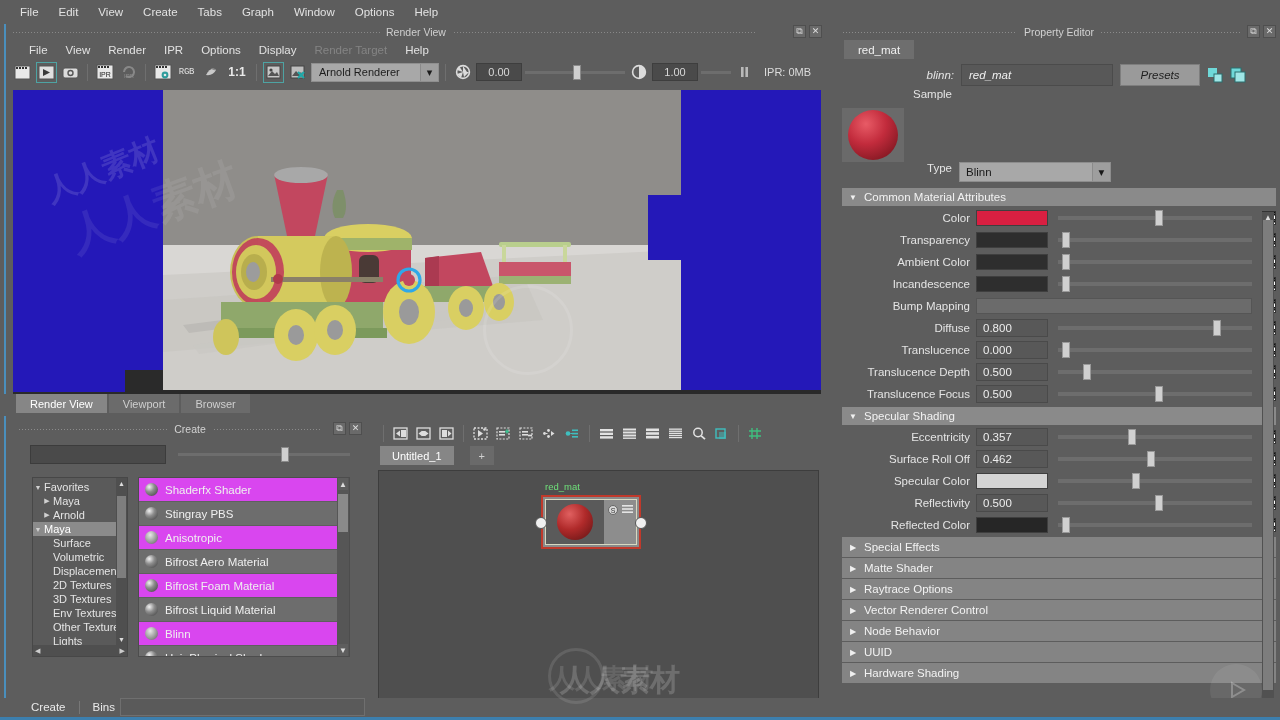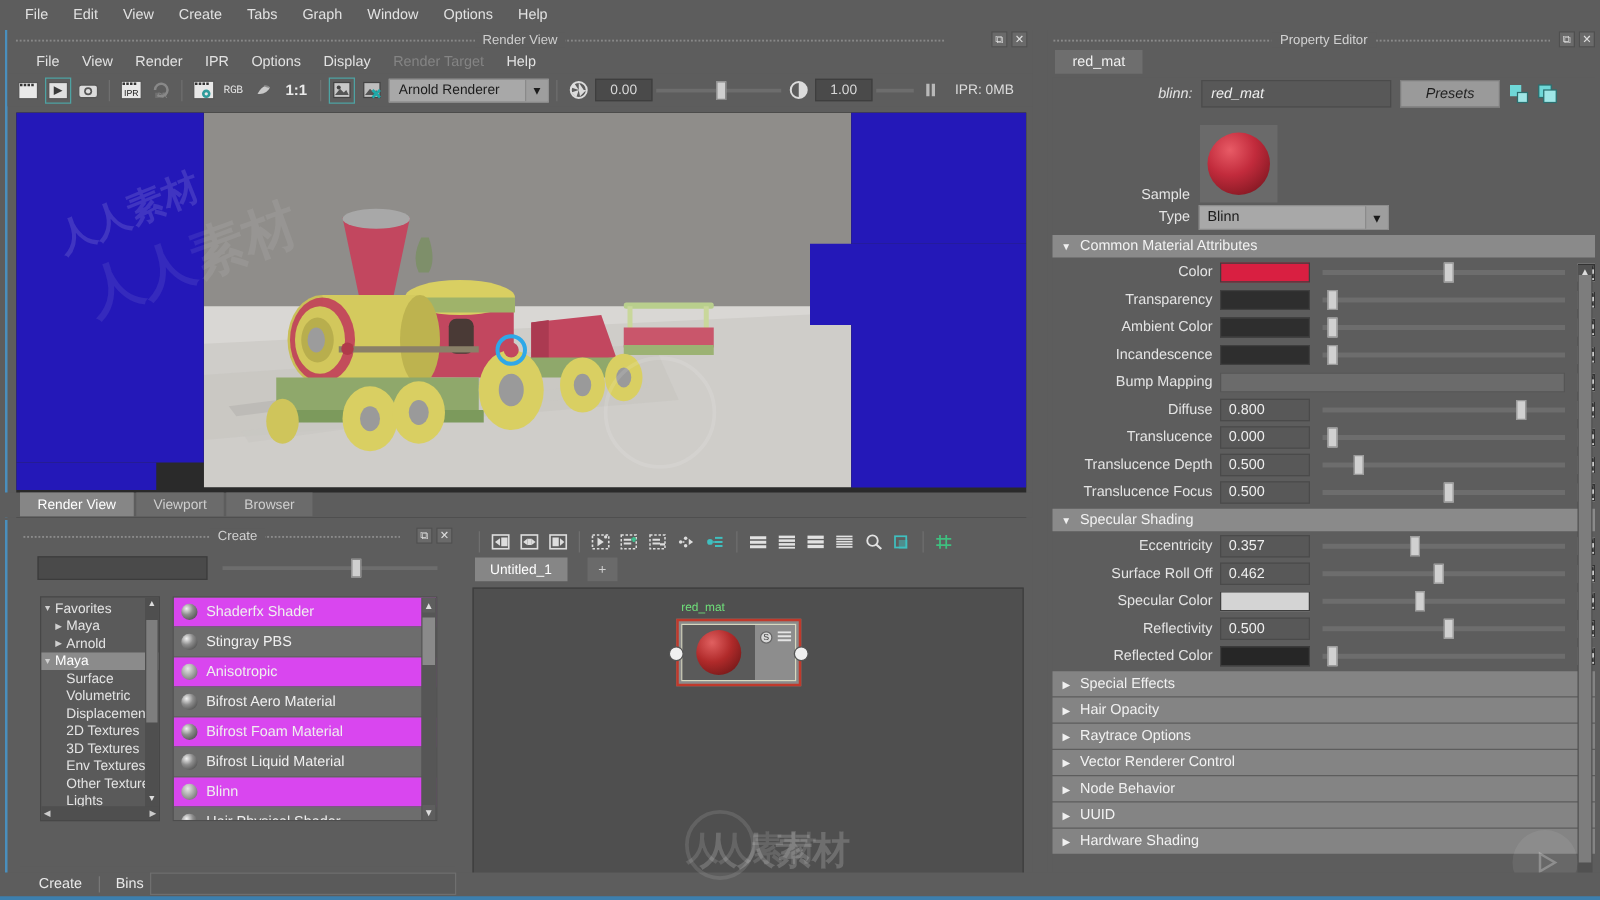--- a/index.html
+++ b/index.html
@@ -170,26 +170,26 @@
   .rowname { height:26px; display:flex; align-items:center; gap:7px; padding:0 2px;font-style:italic; }
   .lbl-r { text-align:right; font-size:11.5px; color:#e4e4e4; }
   .tfield { background:#585858; border:1px solid #4b4b4b; color:#f0f0f0;
             height:22px; display:flex; align-items:center; padding-left:7px; font-size:11.5px; }
   .btn {
     background:#9a9a9a; border:1px solid #7e7e7e; color:#1e1e1e; font-size:11.5px;
     height:22px; display:flex; align-items:center; justify-content:center;
   }
   .mapicon { width:16px;height:16px; }
 
-  .samplewrap { height:74px; display:flex; align-items:flex-end; gap:8px; }
+  .samplewrap { height:74px; display:flex; align-items:flex-start; gap:8px;flex-direction:column; }
   .samplebox { width:62px;height:62px;background:#6a6a6a;display:flex;align-items:center;justify-content:center;}
   .sampleball { width:50px;height:50px;border-radius:50%;
      background:radial-gradient(circle at 36% 28%, #e85b66 0%, #c22b3c 42%, #6a1018 100%); }
 
-  .typerow { height:24px; display:flex; align-items:center; gap:7px; }
+  .typerow { height:24px; display:flex; gap:7px; }
   .typecombo { width:152px;height:20px;background:#a8a8a8;color:#1a1a1a;font-size:11.5px;
                display:flex;align-items:center;padding-left:6px;position:relative;border:1px solid #8d8d8d;}
   .typecombo .arw2 { position:absolute;right:0;top:0;bottom:0;width:18px;background:#9e9e9e;
                      display:flex;align-items:center;justify-content:center;border-left:1px solid #8b8b8b;}
 
   .section {
     height:18px; background:#8a8a8a; display:flex; align-items:center; gap:6px;
     padding-left:6px; color:#f2f2f2; font-size:11.5px; margin:2px 0 1px 0;
   }
   .section .tw2 { font-size:8px; color:#f0f0f0; width:10px; text-align:center; }
@@ -924,21 +924,21 @@
        <div class="knob" style="left:2.0%"></div>
      </div>
       <span class="chk"></span>
     </div>
           <div class="section collapsed">
       <span class="tw2">▶</span>
       <span>Special Effects</span>
     </div>
           <div class="section collapsed">
       <span class="tw2">▶</span>
-      <span>Hair Opacity</span>
+      <span>Matte Shader</span>
     </div>
           <div class="section collapsed">
       <span class="tw2">▶</span>
       <span>Raytrace Options</span>
     </div>
           <div class="section collapsed">
       <span class="tw2">▶</span>
       <span>Vector Renderer Control</span>
     </div>
           <div class="section collapsed">

